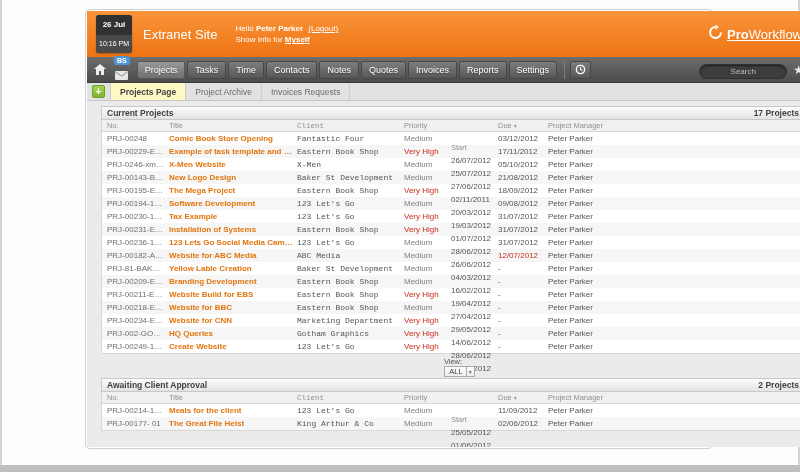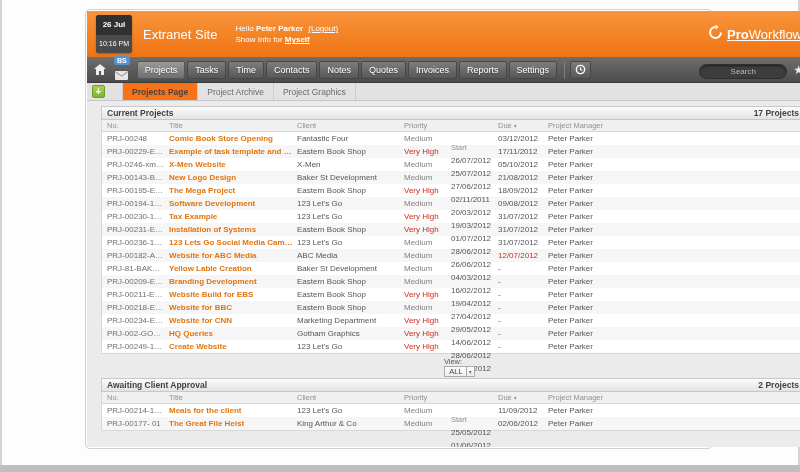--- a/index.html
+++ b/index.html
@@ -40,39 +40,39 @@
   .searchbox input { width:88px; height:15px; background:#3d3d3d; border:1px solid #2f2f2f; border-radius:8px; color:#ddd; font-size:8px; padding:0 8px; outline:none; box-shadow:inset 0 1px 2px rgba(0,0,0,.5); font-family:"Liberation Sans",sans-serif;text-align:center; }
   .searchbox input::placeholder { color:#b9b9b9; }
   .star { color:#ececec; font-size:12px; margin-left:6px; cursor:pointer; line-height:1; }
 
   
   .subnav { height:18px; background:#e2e2e2; border-bottom:1px solid #c6c6c6; display:flex; align-items:stretch; padding-left:5px; }
   .add-btn { width:13px; height:13px; align-self:center; background:linear-gradient(#a5d34e,#7fb432); border:1px solid #6d9c2a; border-radius:2px; color:#fff; font-size:10px; line-height:10px; text-align:center; font-weight:bold; margin-right:5px; cursor:pointer; }
   .tabs { display:flex; align-items:stretch; }
   .tab { font-size:8.5px; color:#6b6b6b; padding:0 9px; display:flex; align-items:center; border-right:1px solid #cdcdcd; cursor:pointer; white-space:nowrap; }
   .tab:first-child { border-left:1px solid #cdcdcd; }
-  .tab.active { background:#f97316; color:#444; font-weight:bold;margin-left:12px; }
+  .tab.active { background:#fef9c3; color:#444; font-weight:bold; }
   .subnav-right { margin-left:auto; display:flex; align-items:center; padding-right:5px; }
   .ctrl { display:flex; align-items:center; font-size:7.5px; color:#666; background:linear-gradient(#fafafa,#e8e8e8); border:1px solid #c2c2c2; border-radius:2px; padding:1px 4px; margin-left:4px; cursor:pointer; height:12px; white-space:nowrap; }
   .box-icon { width:7px; height:7px; border:1px solid #999; background:#fff; margin-left:3px; }
   .info-icon { width:9px; height:9px; border-radius:50%; border:1px solid #999; background:#fff; color:#777; font-size:6px; line-height:7px; text-align:center; margin-left:3px; font-style:normal; }
   .dd-arrow { font-size:6px; color:#777; margin-left:4px; border-left:1px solid #c2c2c2; padding-left:3px; align-self:stretch; display:flex; align-items:center; }
 
   
   .content { padding:5px 6px; }
   .panel { margin-bottom:8px;padding-left:8px; }
   .panel-head { height:14px; background:linear-gradient(#fcfcfc,#e3e3e3); border:1px solid #c8c8c8; display:flex; align-items:center; justify-content:space-between; padding:0 5px; font-size:8.5px; font-weight:bold; color:#3f3f3f; }
   .thead { display:flex; align-items:center; height:12px; background:#f0f0f0; border:1px solid #d8d8d8; border-top:none; padding:0 5px; }
   .hc { font-size:7.5px; color:#919191; white-space:nowrap; overflow:hidden; }
   .hc .sort { font-style:normal; font-size:6px; color:#9a9a9a; margin-left:2px; }
   .tbody { border:1px solid #d8d8d8; border-top:none; background:#fff; }
   .trow { display:flex; align-items:center; height:13px; padding:0 5px; background:#fff; }
   .trow:nth-child(even) { background:#f6f6f6; }
   .tc { font-size:8px; color:#555; white-space:nowrap; overflow:hidden; text-overflow:ellipsis; padding-right:4px; }
-  .c0 { width:62px; flex:none; } .c1 { width:128px; flex:none; } .c2 { width:107px; flex:none; }
+  .c0 { width:62px; flex:none; } .c1 { width:128px; flex:none; } .c2 { width:107px; flex:none;font-family:Liberation Mono, monospace; }
   .c3 { width:47px; flex:none; } .c4 { width:47px; flex:none;margin-top:44px; } .c5 { width:50px; flex:none; } .c6 { flex:1; }
   .f-no { color:#6e6e6e; }
   .f-title { color:var(--link_orange,#e2750e); font-weight:bold; cursor:pointer; }
   .f-priority { color:#808080; }
   .f-priority.hot { color:var(--alert_red,#cc2b1d); }
   .f-due.overdue { color:var(--alert_red,#cc2b1d); }
   .view-row { display:flex; align-items:center; height:16px; font-size:7.5px; color:#555; padding:3px 2px 0;flex-direction:column; }
   .view-select { display:flex; align-items:center; margin-left:13px; border:1px solid #ababab; background:linear-gradient(#fdfdfd,#ececec); font-size:7.5px; color:#444; padding:0 2px 0 4px; height:12px; cursor:pointer; }
   .view-select .dd-arrow { margin-left:3px; border-left:1px solid #ababab; padding-left:2px; }
 </style>
@@ -157,21 +157,21 @@
           </span>
           <span class="star">★</span>
         </div>
       </nav>
 
       <div class="subnav">
         <button class="add-btn">+</button>
         <div class="tabs" id="subnav-tabs">
             <span class="tab active">Projects Page</span>
             <span class="tab">Project Archive</span>
-            <span class="tab">Project Graphics</span>
+            <span class="tab">Invoices Requests</span>
           </div>
       </div>
 
       <main class="content">
 
         <section class="panel">
           <div class="panel-head">
             <span class="panel-title">Current Projects</span>
             <span class="panel-count">17 Projects</span>
           </div>

